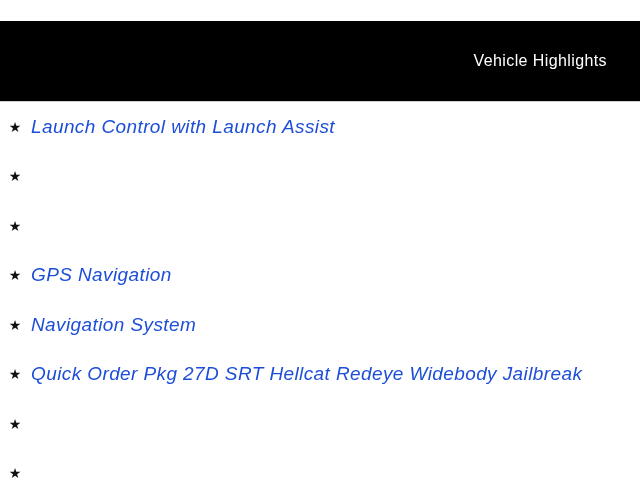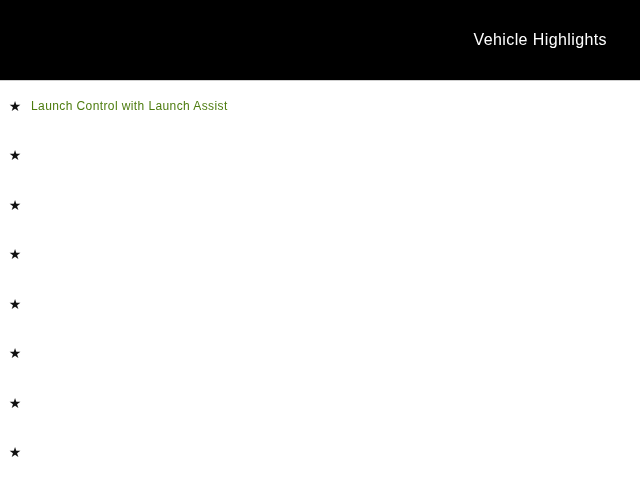--- a/index.html
+++ b/index.html
@@ -15,20 +15,21 @@
   .header-bar {
     box-sizing: border-box;
     width: 640px;
     height: 81px;
     background: #000000;
     border-bottom: 1px solid #cfcfcf;
     display: flex;
     align-items: center;
     justify-content: flex-end;
     padding-right: 33px;
+    margin-top: 21px;
   }
 
   .header-title {
     color: #ffffff;
     font-size: 16px;
     letter-spacing: 0.4px;
     white-space: nowrap;
   }
 
   .highlights-list {
@@ -48,23 +49,24 @@
     color: #111111;
     font-size: 14px;
     line-height: 1;
     width: 14px;
     text-align: center;
     flex: 0 0 auto;
     margin-right: 9px;
   }
 
   .highlight-label {
-    color: #4d7c0f;
-    font-size: 12px;
+    color: #1d4ed8;
+    font-size: 19px;
     letter-spacing: 0.4px;
+    font-style: italic;
   }
 </style>
 </head>
 <body>
 
 <div class="header-bar">
   <span class="header-title">Vehicle Highlights</span>
 </div>
 
 <ul class="highlights-list">
@@ -73,26 +75,29 @@
     <span class="highlight-label">Launch Control with Launch Assist</span>
   </li>
   <li class="highlight-item">
     <span class="star-icon">★</span>
   </li>
   <li class="highlight-item">
     <span class="star-icon">★</span>
   </li>
   <li class="highlight-item">
     <span class="star-icon">★</span>
+    <span class="highlight-label">GPS Navigation</span>
   </li>
   <li class="highlight-item">
     <span class="star-icon">★</span>
+    <span class="highlight-label">Navigation System</span>
   </li>
   <li class="highlight-item">
     <span class="star-icon">★</span>
+    <span class="highlight-label">Quick Order Pkg 27D SRT Hellcat Redeye Widebody Jailbreak</span>
   </li>
   <li class="highlight-item">
     <span class="star-icon">★</span>
   </li>
   <li class="highlight-item">
     <span class="star-icon">★</span>
   </li>
 </ul>
 
 </body></html>

